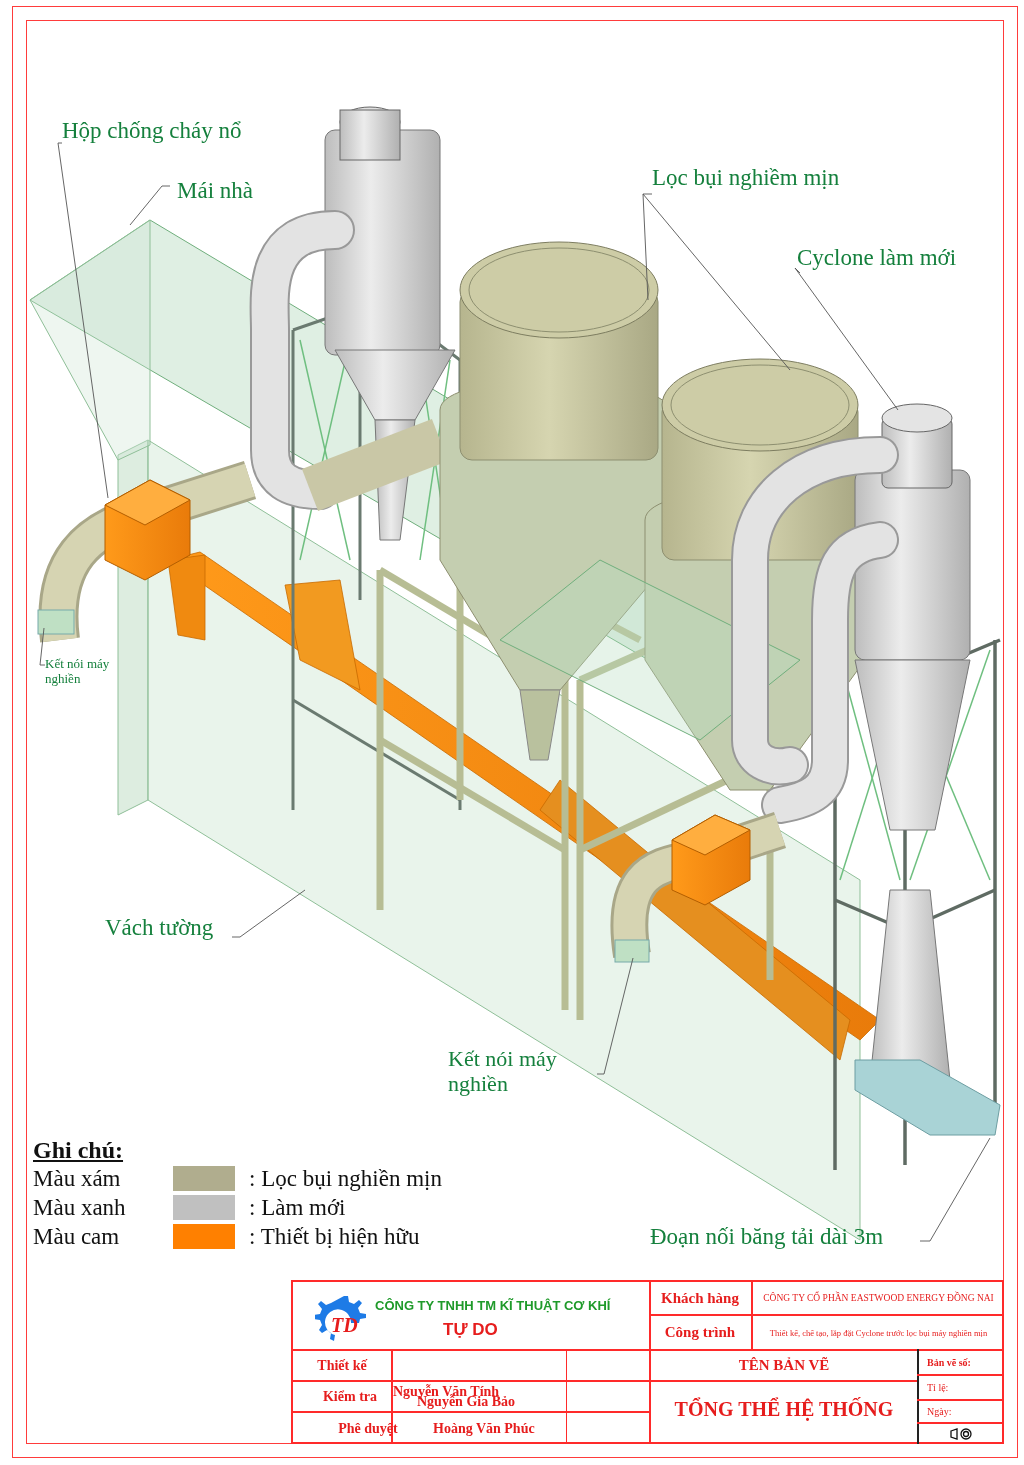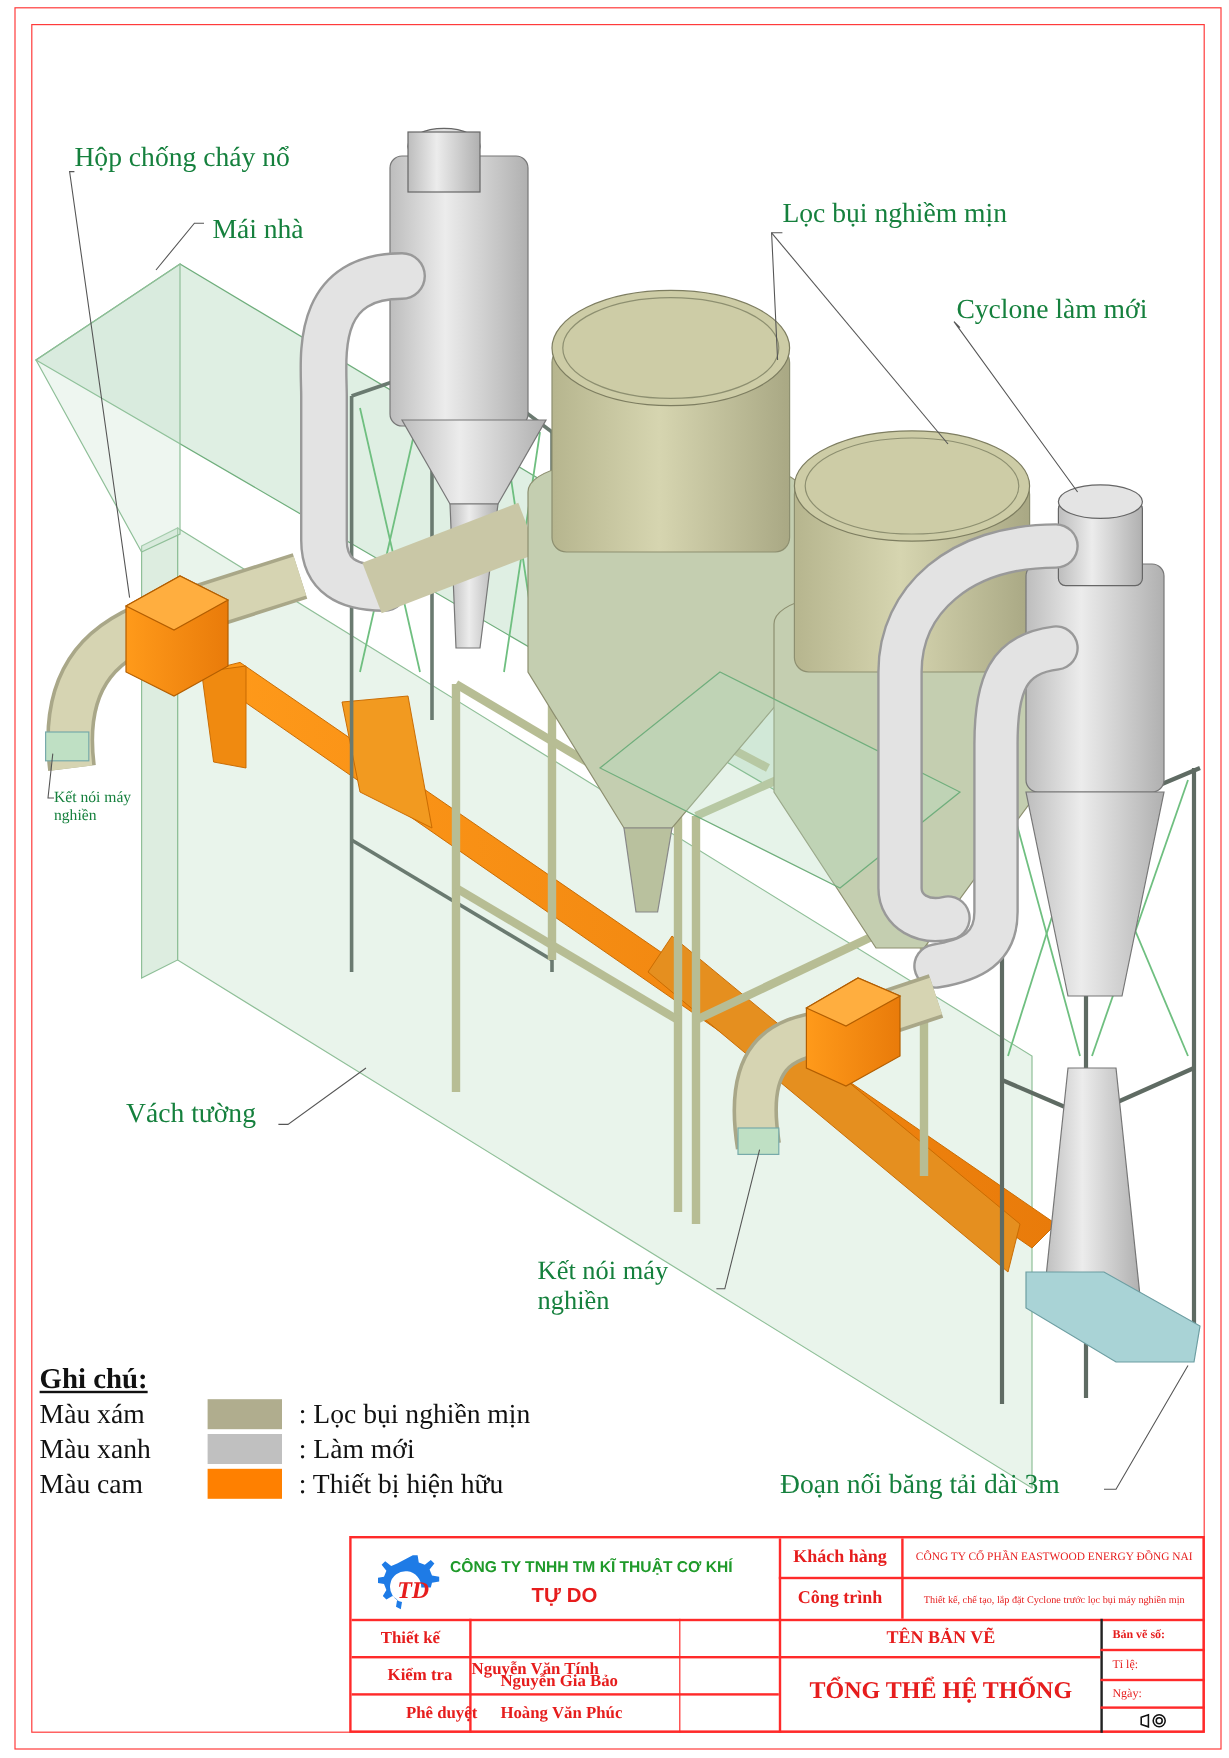--- a/index.html
+++ b/index.html
@@ -253,21 +253,21 @@
   <div class="cell" style="left:356px; top:0; width:102px; height:32px; font-size:15px;">Khách hàng</div>
   <div class="cell" style="left:460px; top:0; width:251px; height:32px; font-size:9.5px; font-weight:normal;">CÔNG TY CỔ PHẦN EASTWOOD ENERGY ĐỒNG NAI</div>
   <div class="cell" style="left:356px; top:34px; width:102px; height:33px; font-size:15px;">Công trình</div>
   <div class="cell" style="left:460px; top:34px; width:251px; height:33px; font-size:8.5px; font-weight:normal;">Thiết kế, chế tạo, lắp đặt Cyclone trước lọc bụi máy nghiền mịn</div>
 
   <div class="cell" style="left:0; top:69px; width:98px; height:29px; font-size:14px;">Thiết kế</div>
   <div class="cell" style="left:100px; top:69px; width:173px; height:29px; font-size:14px; justify-content:flex-start; padding-left:24px;margin-top:36px;">Nguyễn Gia Bảo</div>
   <div class="cell" style="left:0; top:100px; width:114px; height:29px; font-size:14px;">Kiểm tra</div>
   <div class="cell" style="left:100px; top:100px; width:173px; height:19px; font-size:14px; justify-content:flex-start; ">Nguyễn Văn Tính</div>
   <div class="cell" style="left:0; top:131px; width:98px; height:31px; font-size:14px;margin-left:26px;">Phê duyệt</div>
-  <div class="cell" style="left:100px; top:131px; width:173px; height:31px; font-size:14px; justify-content:flex-start; padding-left:24px;">Hoàng Văn Phúc</div>
+  <div class="cell" style="left:100px; top:131px; width:173px; height:31px; font-size:14px; justify-content:flex-start; padding-left:40px;">Hoàng Văn Phúc</div>
 
   <div class="cell" style="left:358px; top:69px; width:266px; height:29px; font-size:15px;">TÊN BẢN VẼ</div>
   <div class="cell" style="left:358px; top:100px; width:266px; height:54px; font-size:20px;">TỔNG THỂ HỆ THỐNG</div>
 
   <div class="cell" style="left:634px; top:69px; width:77px; height:23px; font-size:10px; font-weight:bold; justify-content:flex-start;">Bản vẽ số:</div>
   <div class="cell" style="left:634px; top:94px; width:77px; height:23px; font-size:10px; font-weight:normal; justify-content:flex-start;">Tỉ lệ:</div>
   <div class="cell" style="left:634px; top:119px; width:77px; height:21px; font-size:10px; font-weight:normal; justify-content:flex-start;">Ngày:</div>
   <div class="cell" style="left:626px; top:142px; width:85px; height:20px;">
     <svg width="26" height="14" viewBox="0 0 26 14">
       <polygon points="2,4 8,2 8,12 2,10" fill="none" stroke="#111" stroke-width="1.3"></polygon>

